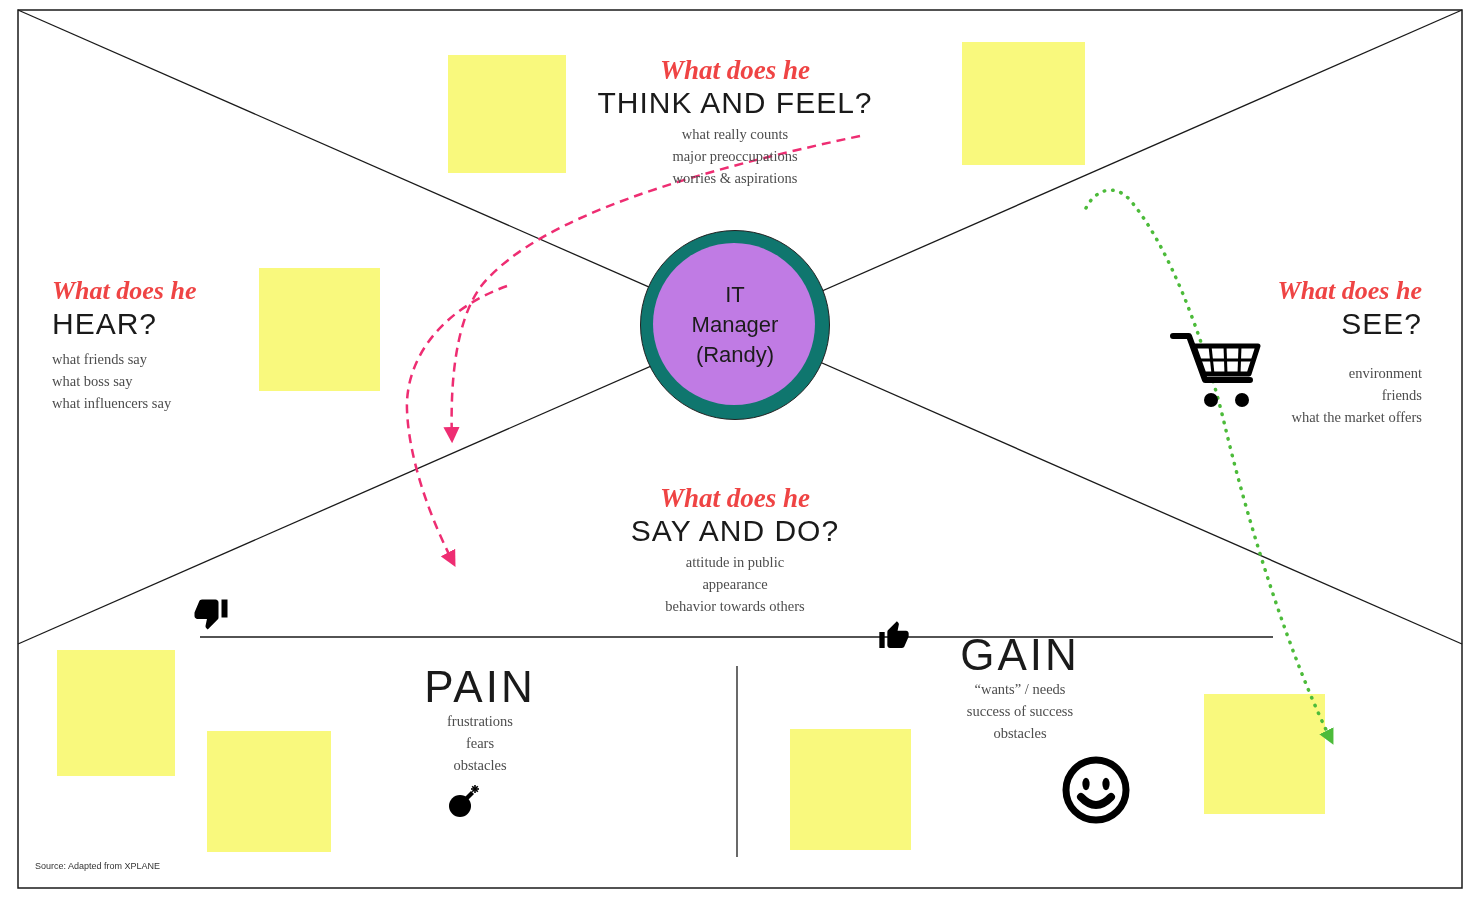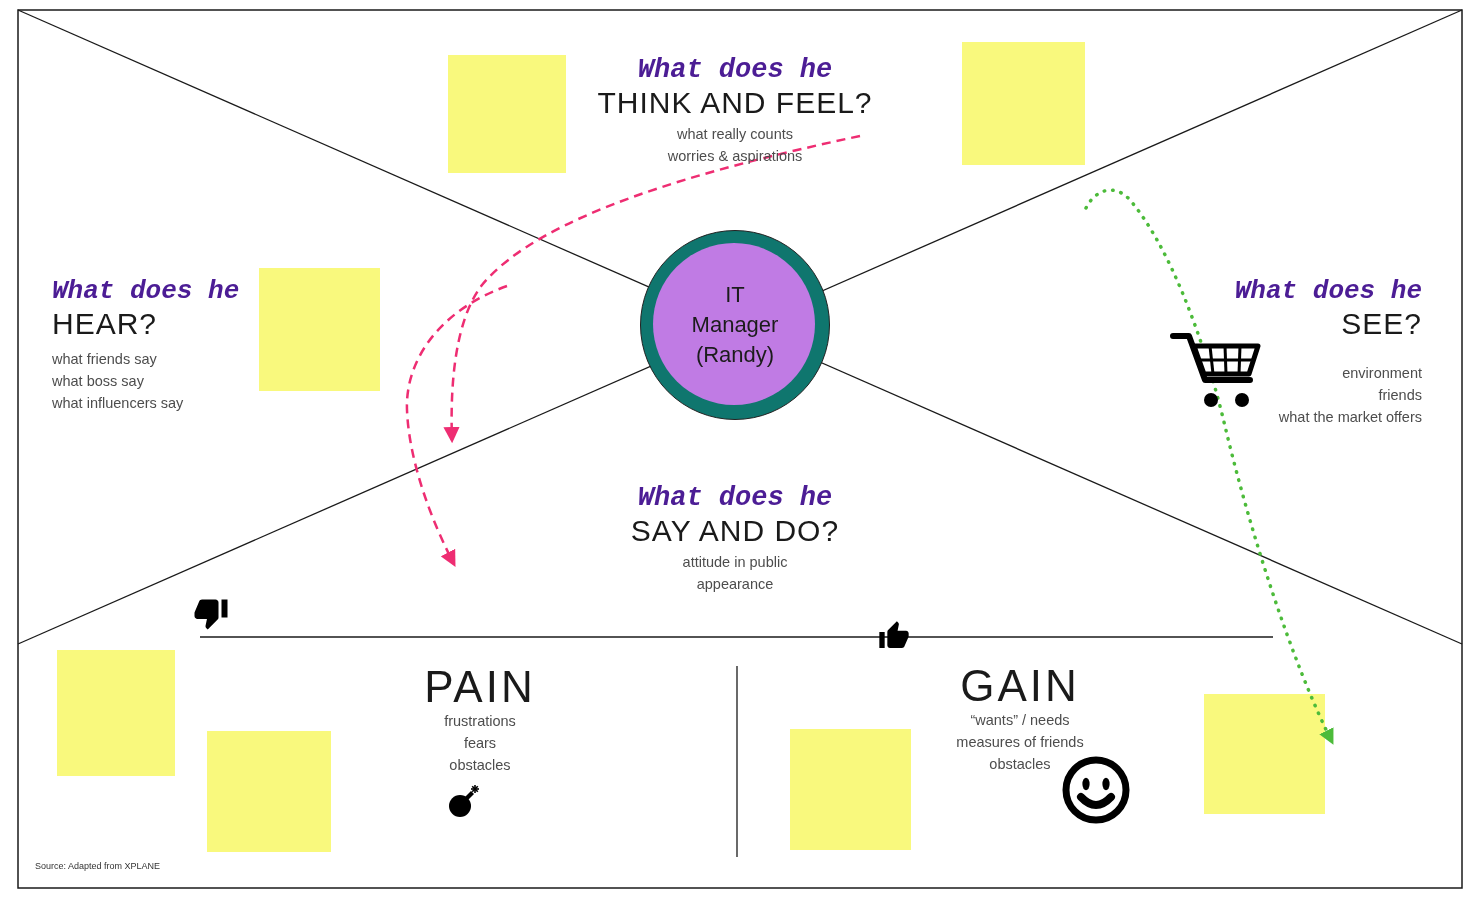--- a/index.html
+++ b/index.html
@@ -17,42 +17,42 @@
   .sticky {
     position: absolute;
     background: #f9f97d;
   }
 
   .block { position: absolute; color: #1a1a1a; }
   .center { text-align: center; }
   .right  { text-align: right; }
 
   .script {
-    font-family: Liberation Mono, monospace;
+    font-family: Liberation Serif, serif;
     font-style: italic;
     font-weight: 600;
     font-size: 27px;
     line-height: 30px;
-    color: #4c1d95;
+    color: #ef4444;
   }
   .big-title {
     font-family: "Liberation Sans", sans-serif;
     font-weight: 300;
     font-size: 30px;
     letter-spacing: 1px;
     line-height: 36px;
     color: #1a1a1a;
   }
   .sub {
     font-size: 14.5px;
     line-height: 22px;
     color: #4d4d4d;
     margin-top: 2px;
   }
-  .sub div { line-height: 22px; }
+  .sub div { line-height: 22px; font-family: Liberation Serif, serif; }
 
   .pg-title {
     font-weight: 300;
     font-size: 44px;
     letter-spacing: 3px;
     color: #1a1a1a;
     line-height: 38px;
   }
 
   .persona-outer {
@@ -172,20 +172,21 @@
     <ellipse cx="30" cy="34" rx="3.6" ry="6.2" fill="#000"></ellipse>
     <ellipse cx="50" cy="34" rx="3.6" ry="6.2" fill="#000"></ellipse>
     <path d="M25 47 Q40 63 55 47" fill="none" stroke="#000" stroke-width="8" stroke-linecap="round"></path>
   </svg>
 
   <div class="block center" style="left:535px; top:55px; width:400px;">
     <div class="script">What does he</div>
     <div class="big-title">THINK AND FEEL?</div>
     <div class="sub">
       <div>what really counts</div>
+      <div>major preoccupations</div>
       <div>worries &amp; aspirations</div>
     </div>
   </div>
 
   <div class="block" style="left:52px; top:276px; width:280px;">
     <div class="script" style="font-size:26px;">What does he</div>
     <div class="big-title">HEAR?</div>
     <div class="sub" style="margin-top:6px;">
       <div>what friends say</div>
       <div>what boss say</div>
@@ -202,37 +203,38 @@
       <div>what the market offers</div>
     </div>
   </div>
 
   <div class="block center" style="left:535px; top:483px; width:400px;">
     <div class="script">What does he</div>
     <div class="big-title">SAY AND DO?</div>
     <div class="sub">
       <div>attitude in public</div>
       <div>appearance</div>
+      <div>behavior towards others</div>
     </div>
   </div>
 
   <div class="block center" style="left:330px; top:668px; width:300px;">
     <div class="pg-title">PAIN</div>
     <div class="sub" style="margin-top:4px;">
       <div>frustrations</div>
       <div>fears</div>
       <div>obstacles</div>
     </div>
   </div>
 
-  <div class="block center" style="left:870px; top:667px; width:300px;">
+  <div class="block center" style="left:870px; top:636px; width:300px;">
     <div class="pg-title">GAIN</div>
     <div class="sub" style="margin-top:4px;">
       <div>“wants” / needs</div>
-      <div>measures of friends</div>
+      <div>success of success</div>
       <div>obstacles</div>
     </div>
   </div>
 
   <div class="persona-outer">
     <div class="persona-inner"></div>
     <div class="persona-label">IT
 Manager
 (Randy)</div>
   </div>

